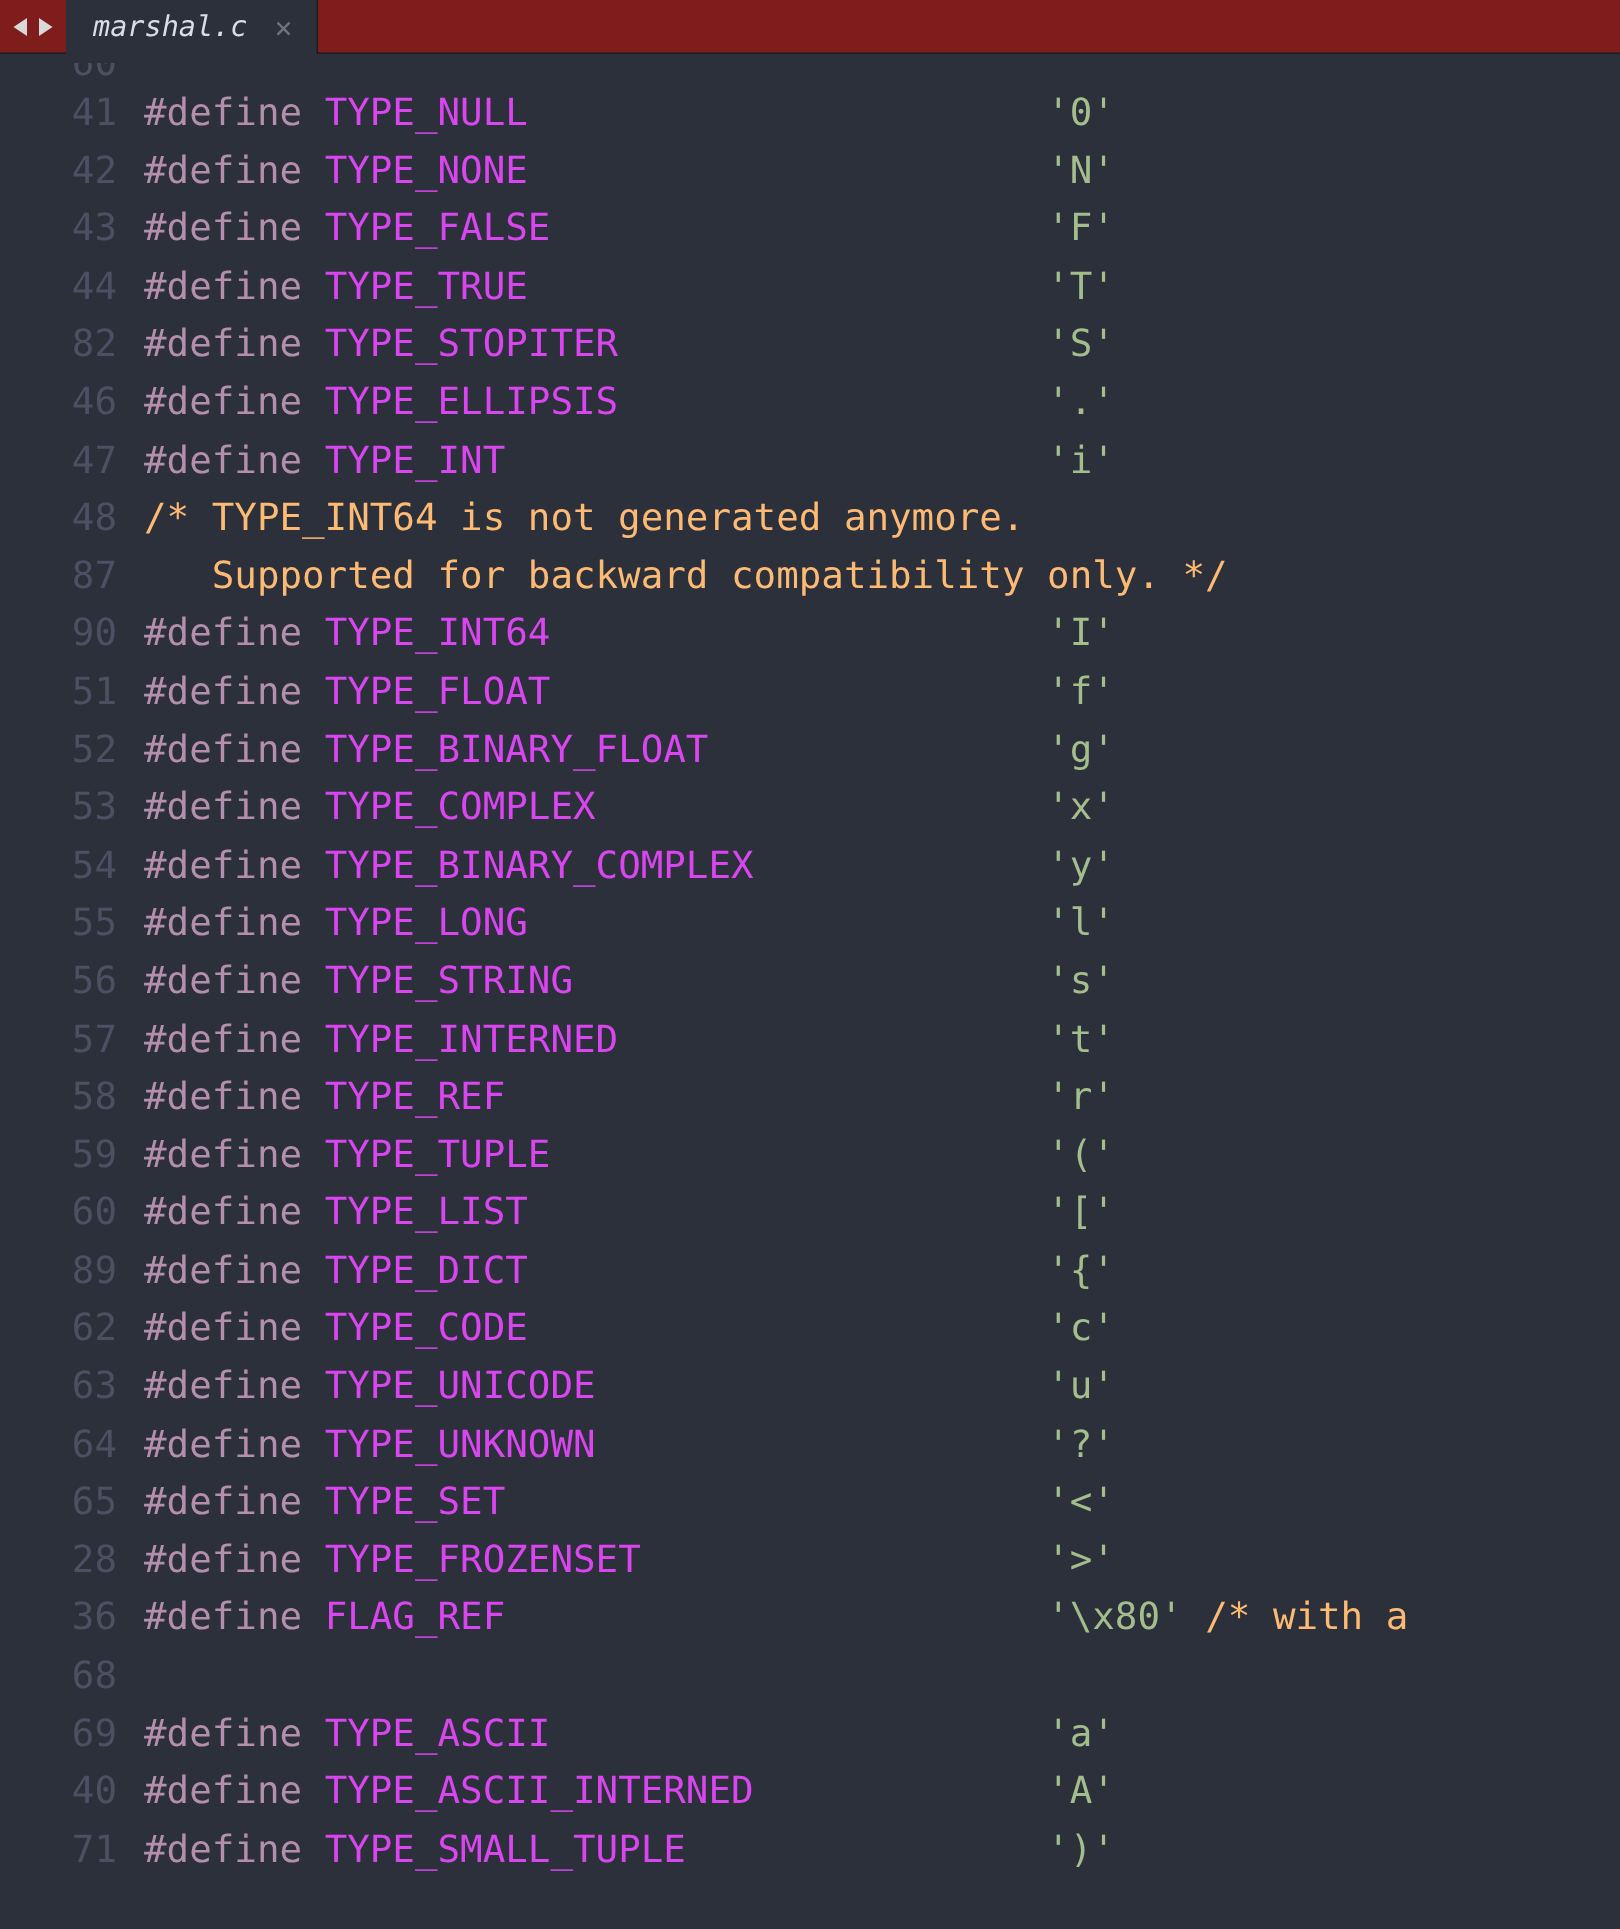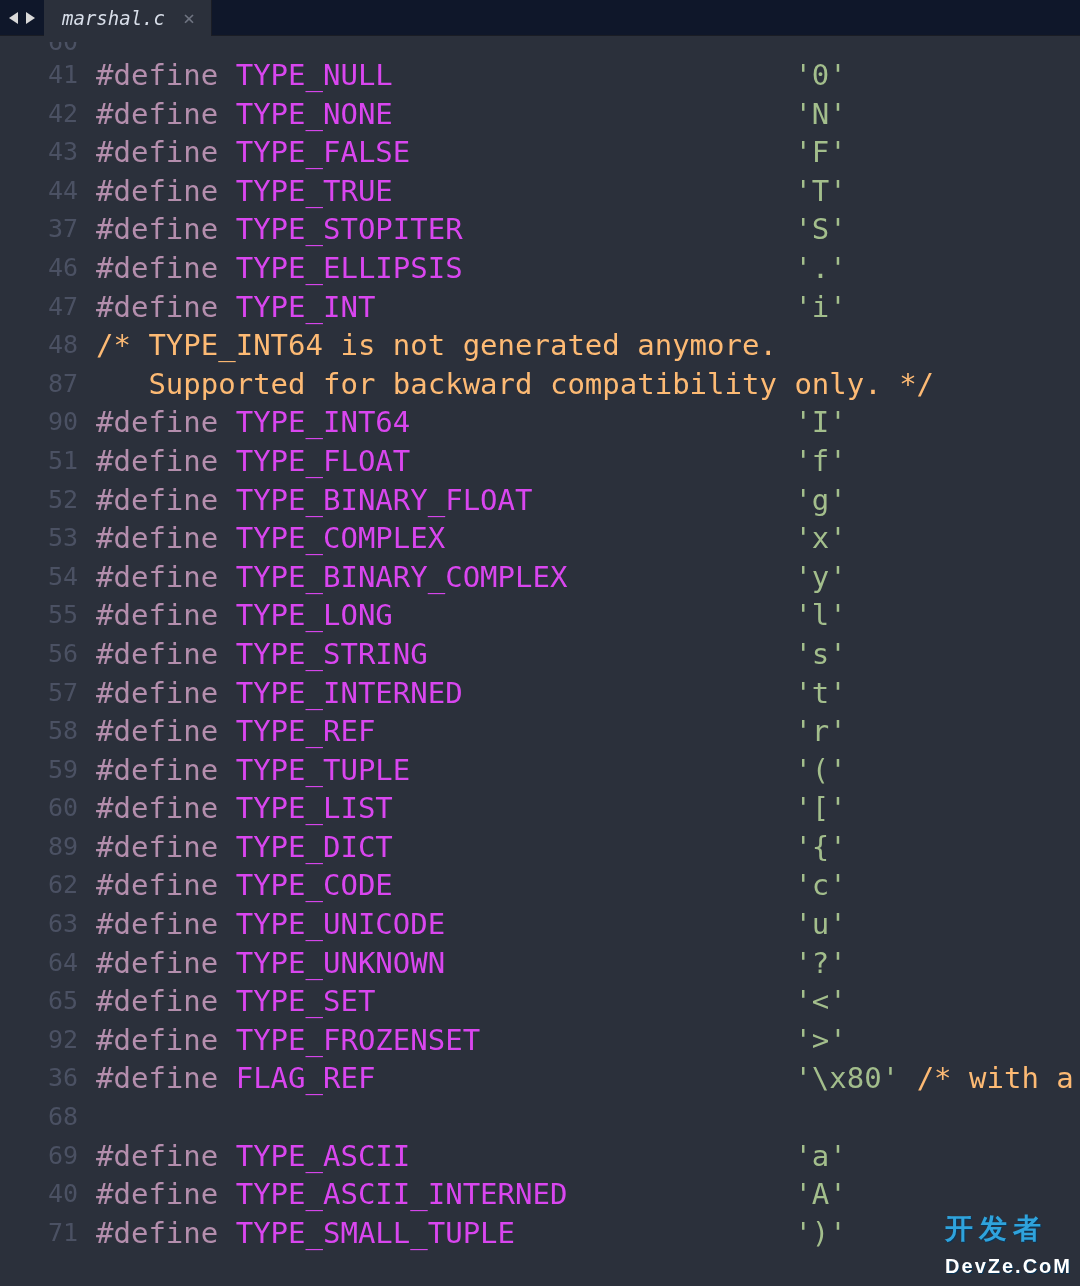--- a/index.html
+++ b/index.html
@@ -8,21 +8,21 @@
     height: 1286px;
     background: #2b303b;
     font-family: "Menlo", "Consolas", monospace;
     overflow: hidden;
     color: #c0c5ce;
   }
   .tabs {
     display: flex;
     align-items: center;
     height: 36px;
-    background: #0f172a;
+    background: #7f1d1d;
     border-bottom: 1px solid #1a1d25;
   }
   .nav-arrows {
     display: flex;
     align-items: center;
     gap: 4px;
     padding: 0 8px;
     color: #d9d9d9;
   }
   .arrow-icon svg { display:block; }
@@ -60,21 +60,21 @@
     text-align: right;
     color: #4b5163;
     font-size: 25px;
     line-height: 38.6px;
     user-select: none;
   }
   .gutter .ln { padding-right: 18px; }
   .code {
     flex: 1;
     padding-top: 6px;
-    font-size: 29px;
+    font-size: 25px;
     line-height: 38.6px;
     white-space: pre;
     text-align: center;
   }
   .row { display: flex; height: 38.6px; align-items: center; }
   .kw-define { color: #b48ead; }
   .ident { color: #d946ef; }
   .str { color: #a3be8c; }
   .cmt { color: #fdba74; }
   .seg { display:inline-block; }
@@ -114,47 +114,43 @@
   </div>
 </div>
 
 <div class="editor">
   <div class="gutter" id="gutter">
       <div class="ln" style="height: 14px; line-height: 0px; overflow: hidden; padding-top: 0px;">60</div>
       <div class="ln">41</div>
       <div class="ln">42</div>
       <div class="ln">43</div>
       <div class="ln">44</div>
-      <div class="ln">37</div>
+      <div class="ln">82</div>
       <div class="ln">46</div>
       <div class="ln">47</div>
       <div class="ln">48</div>
       <div class="ln">87</div>
       <div class="ln">90</div>
       <div class="ln">51</div>
       <div class="ln">52</div>
       <div class="ln">53</div>
       <div class="ln">54</div>
       <div class="ln">55</div>
       <div class="ln">56</div>
       <div class="ln">57</div>
       <div class="ln">58</div>
       <div class="ln">59</div>
       <div class="ln">60</div>
       <div class="ln">89</div>
       <div class="ln">62</div>
       <div class="ln">63</div>
       <div class="ln">64</div>
       <div class="ln">65</div>
-      <div class="ln">92</div>
+      <div class="ln">28</div>
       <div class="ln">36</div>
       <div class="ln">68</div>
       <div class="ln">69</div>
       <div class="ln">40</div>
       <div class="ln">71</div>
     </div>
   <div class="code" id="code"><div style="height: 14px;"></div><div class="row"><span class="kw-define seg">#define</span><span class="seg"> </span><span class="ident seg">TYPE_NULL</span><span class="seg">                       </span><span class="str seg">'0'</span></div><div class="row"><span class="kw-define seg">#define</span><span class="seg"> </span><span class="ident seg">TYPE_NONE</span><span class="seg">                       </span><span class="str seg">'N'</span></div><div class="row"><span class="kw-define seg">#define</span><span class="seg"> </span><span class="ident seg">TYPE_FALSE</span><span class="seg">                      </span><span class="str seg">'F'</span></div><div class="row"><span class="kw-define seg">#define</span><span class="seg"> </span><span class="ident seg">TYPE_TRUE</span><span class="seg">                       </span><span class="str seg">'T'</span></div><div class="row"><span class="kw-define seg">#define</span><span class="seg"> </span><span class="ident seg">TYPE_STOPITER</span><span class="seg">                   </span><span class="str seg">'S'</span></div><div class="row"><span class="kw-define seg">#define</span><span class="seg"> </span><span class="ident seg">TYPE_ELLIPSIS</span><span class="seg">                   </span><span class="str seg">'.'</span></div><div class="row"><span class="kw-define seg">#define</span><span class="seg"> </span><span class="ident seg">TYPE_INT</span><span class="seg">                        </span><span class="str seg">'i'</span></div><div class="row"><span class="cmt seg">/* TYPE_INT64 is not generated anymore.</span></div><div class="row"><span class="cmt seg">   Supported for backward compatibility only. */</span></div><div class="row"><span class="kw-define seg">#define</span><span class="seg"> </span><span class="ident seg">TYPE_INT64</span><span class="seg">                      </span><span class="str seg">'I'</span></div><div class="row"><span class="kw-define seg">#define</span><span class="seg"> </span><span class="ident seg">TYPE_FLOAT</span><span class="seg">                      </span><span class="str seg">'f'</span></div><div class="row"><span class="kw-define seg">#define</span><span class="seg"> </span><span class="ident seg">TYPE_BINARY_FLOAT</span><span class="seg">               </span><span class="str seg">'g'</span></div><div class="row"><span class="kw-define seg">#define</span><span class="seg"> </span><span class="ident seg">TYPE_COMPLEX</span><span class="seg">                    </span><span class="str seg">'x'</span></div><div class="row"><span class="kw-define seg">#define</span><span class="seg"> </span><span class="ident seg">TYPE_BINARY_COMPLEX</span><span class="seg">             </span><span class="str seg">'y'</span></div><div class="row"><span class="kw-define seg">#define</span><span class="seg"> </span><span class="ident seg">TYPE_LONG</span><span class="seg">                       </span><span class="str seg">'l'</span></div><div class="row"><span class="kw-define seg">#define</span><span class="seg"> </span><span class="ident seg">TYPE_STRING</span><span class="seg">                     </span><span class="str seg">'s'</span></div><div class="row"><span class="kw-define seg">#define</span><span class="seg"> </span><span class="ident seg">TYPE_INTERNED</span><span class="seg">                   </span><span class="str seg">'t'</span></div><div class="row"><span class="kw-define seg">#define</span><span class="seg"> </span><span class="ident seg">TYPE_REF</span><span class="seg">                        </span><span class="str seg">'r'</span></div><div class="row"><span class="kw-define seg">#define</span><span class="seg"> </span><span class="ident seg">TYPE_TUPLE</span><span class="seg">                      </span><span class="str seg">'('</span></div><div class="row"><span class="kw-define seg">#define</span><span class="seg"> </span><span class="ident seg">TYPE_LIST</span><span class="seg">                       </span><span class="str seg">'['</span></div><div class="row"><span class="kw-define seg">#define</span><span class="seg"> </span><span class="ident seg">TYPE_DICT</span><span class="seg">                       </span><span class="str seg">'{'</span></div><div class="row"><span class="kw-define seg">#define</span><span class="seg"> </span><span class="ident seg">TYPE_CODE</span><span class="seg">                       </span><span class="str seg">'c'</span></div><div class="row"><span class="kw-define seg">#define</span><span class="seg"> </span><span class="ident seg">TYPE_UNICODE</span><span class="seg">                    </span><span class="str seg">'u'</span></div><div class="row"><span class="kw-define seg">#define</span><span class="seg"> </span><span class="ident seg">TYPE_UNKNOWN</span><span class="seg">                    </span><span class="str seg">'?'</span></div><div class="row"><span class="kw-define seg">#define</span><span class="seg"> </span><span class="ident seg">TYPE_SET</span><span class="seg">                        </span><span class="str seg">'&lt;'</span></div><div class="row"><span class="kw-define seg">#define</span><span class="seg"> </span><span class="ident seg">TYPE_FROZENSET</span><span class="seg">                  </span><span class="str seg">'&gt;'</span></div><div class="row"><span class="kw-define seg">#define</span><span class="seg"> </span><span class="ident seg">FLAG_REF</span><span class="seg">                        </span><span class="str seg">'\x80'</span><span class="cmt seg"> /* with a</span></div><div class="row">&nbsp;</div><div class="row"><span class="kw-define seg">#define</span><span class="seg"> </span><span class="ident seg">TYPE_ASCII</span><span class="seg">                      </span><span class="str seg">'a'</span></div><div class="row"><span class="kw-define seg">#define</span><span class="seg"> </span><span class="ident seg">TYPE_ASCII_INTERNED</span><span class="seg">             </span><span class="str seg">'A'</span></div><div class="row"><span class="kw-define seg">#define</span><span class="seg"> </span><span class="ident seg">TYPE_SMALL_TUPLE</span><span class="seg">                </span><span class="str seg">')'</span></div></div>
 
-  <div class="watermark">
-    <span class="t1 shadow">开发者</span><br>
-    <span class="t2 shadow" style="font-size:20px; letter-spacing:2px;">DevZe.CoM</span>
-  </div>
 </div>
 
 </body></html>

